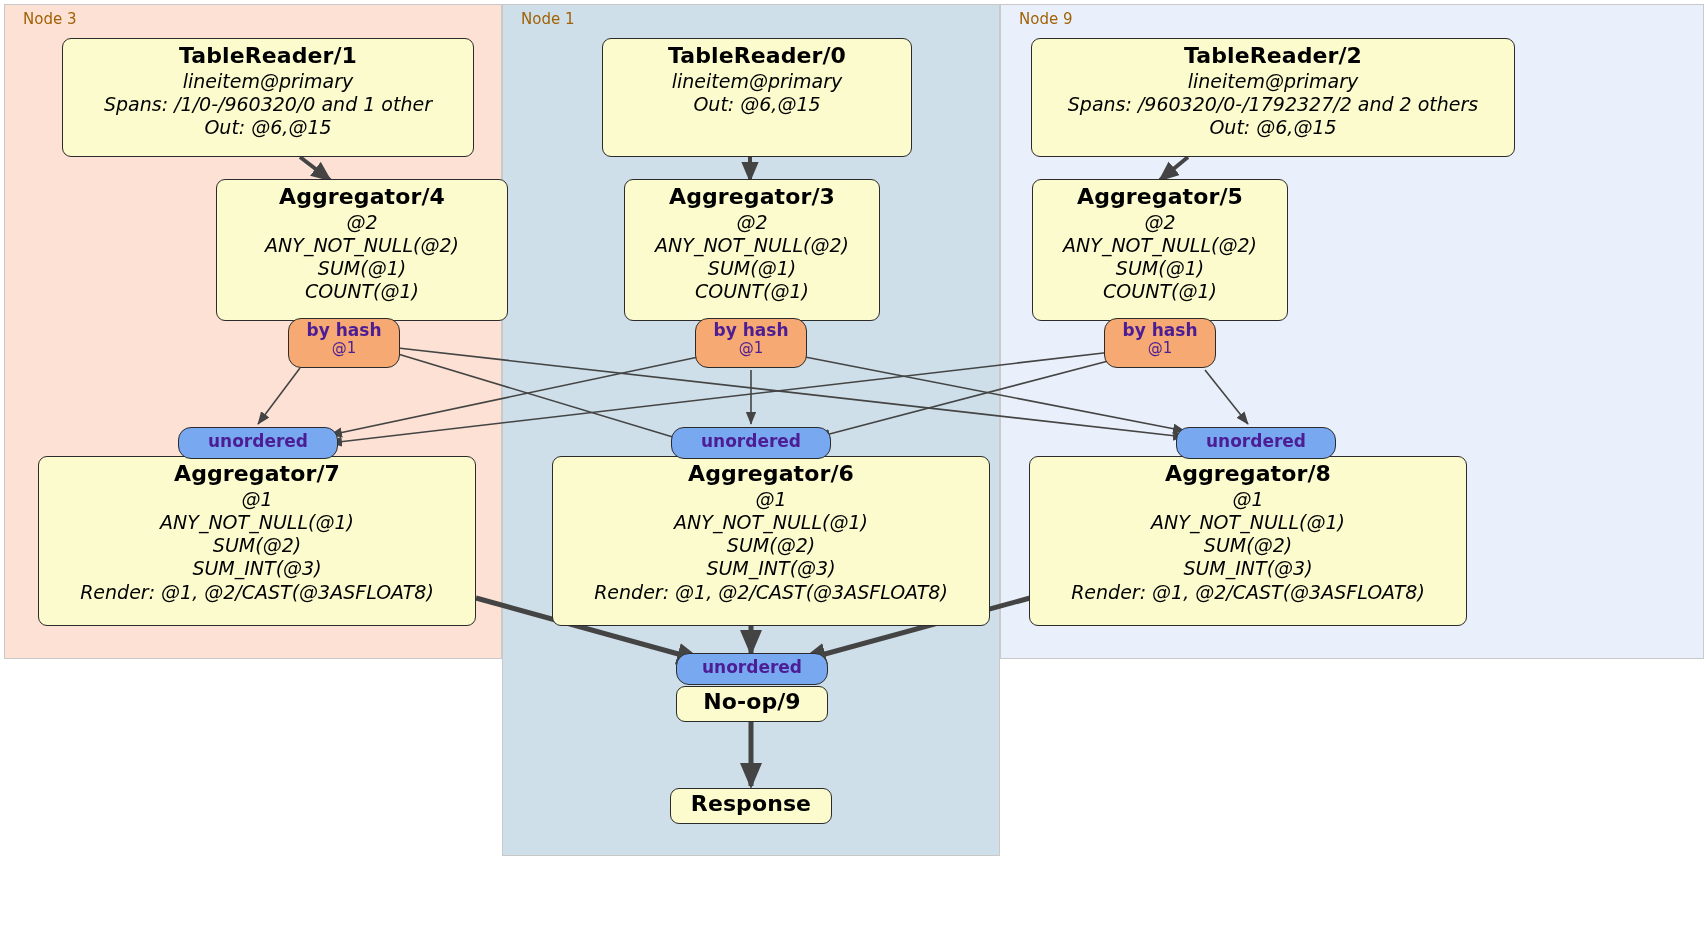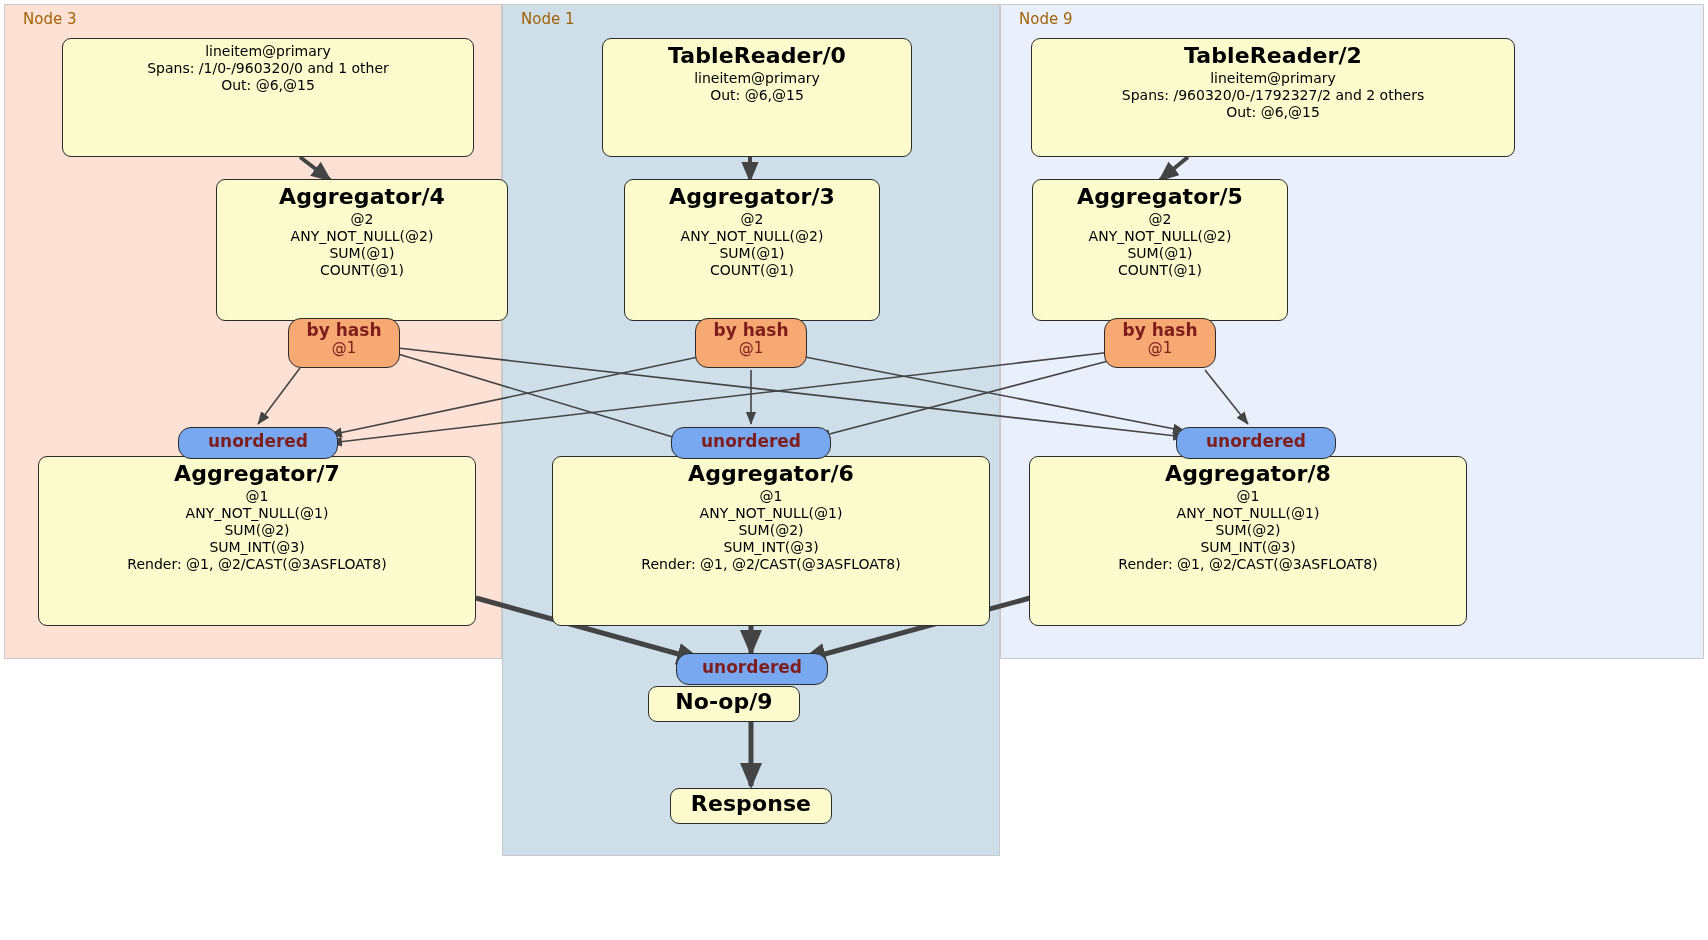--- a/index.html
+++ b/index.html
@@ -49,32 +49,33 @@
     line-height: 1.22;
     z-index: 5;
   }
   .box .title {
     font-weight: bold;
     font-size: 22px;
     letter-spacing: 0.1px;
     white-space: nowrap;
   }
   .box .ln {
-    font-size: 14px;
-    white-space: nowrap;
+    font-size: 19px;
+    white-space: nowrap;
+    font-style: italic;
   }
 
   
   .pill {
     position: absolute;
     box-sizing: border-box;
     border-radius: 13px;
     border: 1.4px solid #2b2b2b;
     text-align: center;
-    color: #7f1d1d;
+    color: #4c1d95;
     line-height: 1.12;
     z-index: 8;
     padding-top: 2px;
   }
   .pill .p-title {
     font-weight: bold;
     font-size: 17px;
     white-space: nowrap;
   }
   .pill .p-sub {
@@ -136,20 +137,21 @@
     <path d="M 1205 370 L 1248 424" stroke="#444444" stroke-width="1.6" fill="none" marker-end="url(#arrowThin)"></path>
 
     <path d="M 476 598 L 700 660" stroke="#444444" stroke-width="5" fill="none" marker-end="url(#arrowThick)"></path>
     <path d="M 751 625 L 751 653" stroke="#444444" stroke-width="5" fill="none" marker-end="url(#arrowThick)"></path>
     <path d="M 1030 598 L 803 660" stroke="#444444" stroke-width="5" fill="none" marker-end="url(#arrowThick)"></path>
 
     <path d="M 751 722 L 751 786" stroke="#444444" stroke-width="5" fill="none" marker-end="url(#arrowThick)"></path>
   </svg>
 
   <div class="box" style="left:62px; top:38px; width:412px; height:119px;">
+    <div class="title">TableReader/1</div>
     <div class="ln">lineitem@primary</div>
     <div class="ln">Spans: /1/0-/960320/0 and 1 other</div>
     <div class="ln">Out: @6,@15</div>
   </div>
 
   <div class="box" style="left:602px; top:38px; width:310px; height:119px;">
     <div class="title">TableReader/0</div>
     <div class="ln">lineitem@primary</div>
     <div class="ln">Out: @6,@15</div>
   </div>
@@ -232,21 +234,21 @@
     <div class="ln">ANY_NOT_NULL(@1)</div>
     <div class="ln">SUM(@2)</div>
     <div class="ln">SUM_INT(@3)</div>
     <div class="ln">Render: @1, @2/CAST(@3ASFLOAT8)</div>
   </div>
 
   <div class="pill unordered" style="left:676px; top:653px; width:152px; height:32px; padding-top:4px;">
     <div class="p-title">unordered</div>
   </div>
 
-  <div class="box" style="left:648px; top:686px; width:152px; height:36px; padding:2px 24px;">
+  <div class="box" style="left:676px; top:686px; width:152px; height:36px; padding:2px 24px;">
     <div class="title">No-op/9</div>
   </div>
 
   <div class="box" style="left:670px; top:788px; width:162px; height:36px; padding:2px 8px;">
     <div class="title">Response</div>
   </div>
 
 </div>
 
 </body></html>

